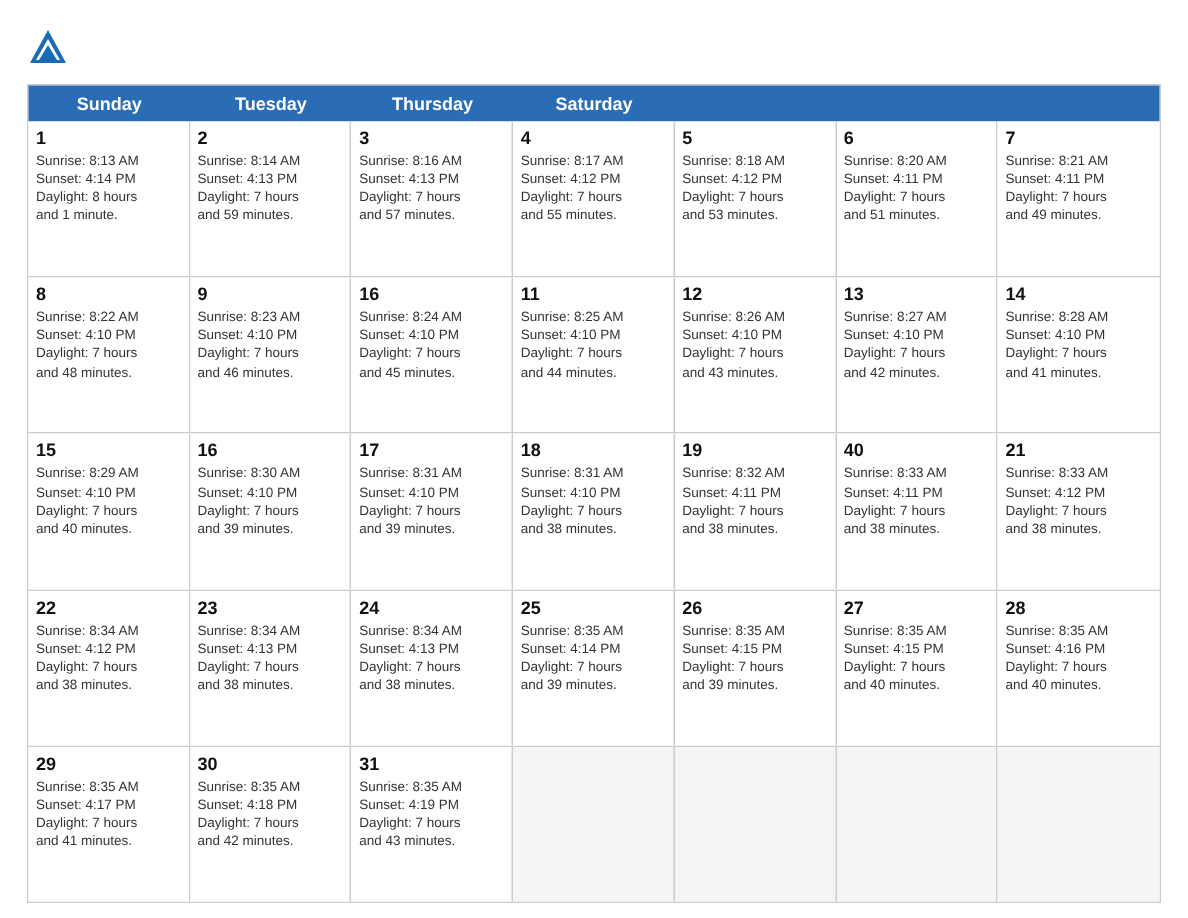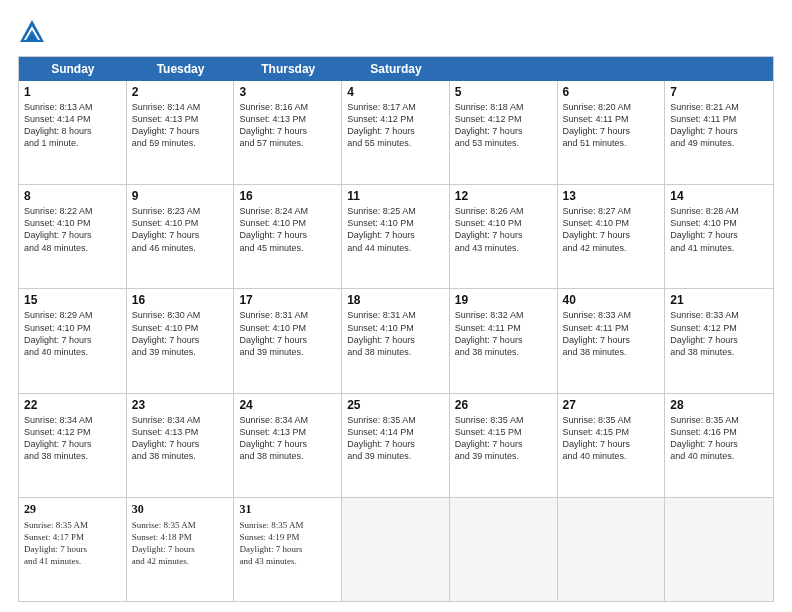--- a/index.html
+++ b/index.html
@@ -84,21 +84,20 @@
       flex-direction: column;
     }
     .cal-row {
       display: grid;
       grid-template-columns: repeat(7, 1fr);
       flex: 1;
       border-bottom: 1px solid #ccc;
     }
     .cal-row:last-child {
       border-bottom: none;
-      font-family: Liberation Serif, serif;
     }
     .cal-cell {
       border-right: 1px solid #ccc;
       padding: 4px 5px;
       font-size: 9.5px;
       color: #333;
       background: #fff;
       vertical-align: top;
       min-height: 0;
     }

